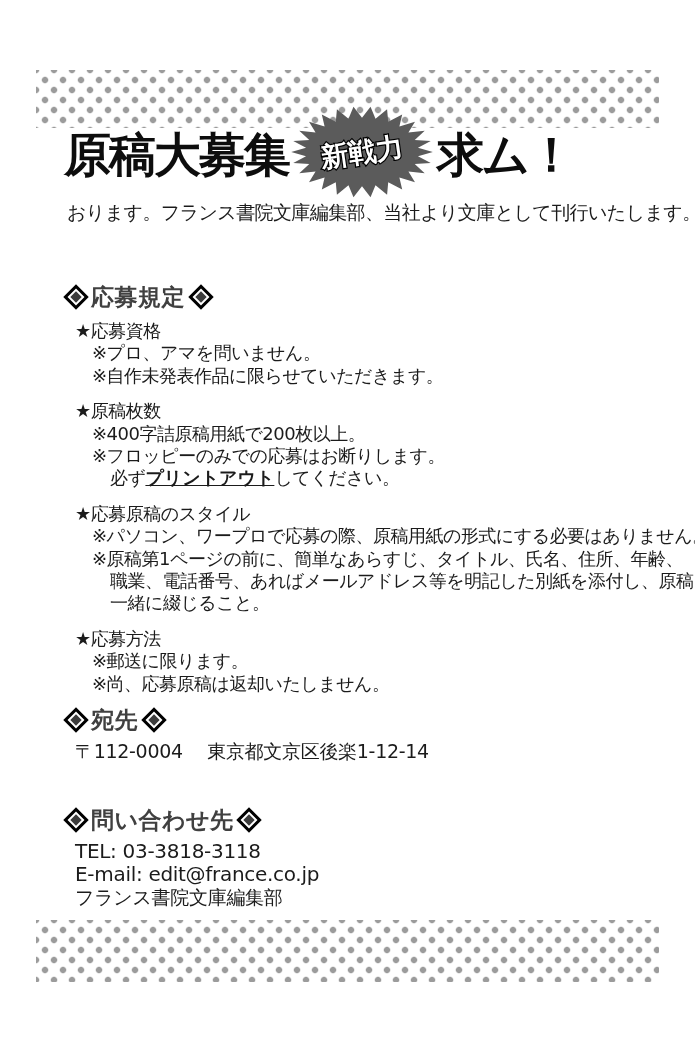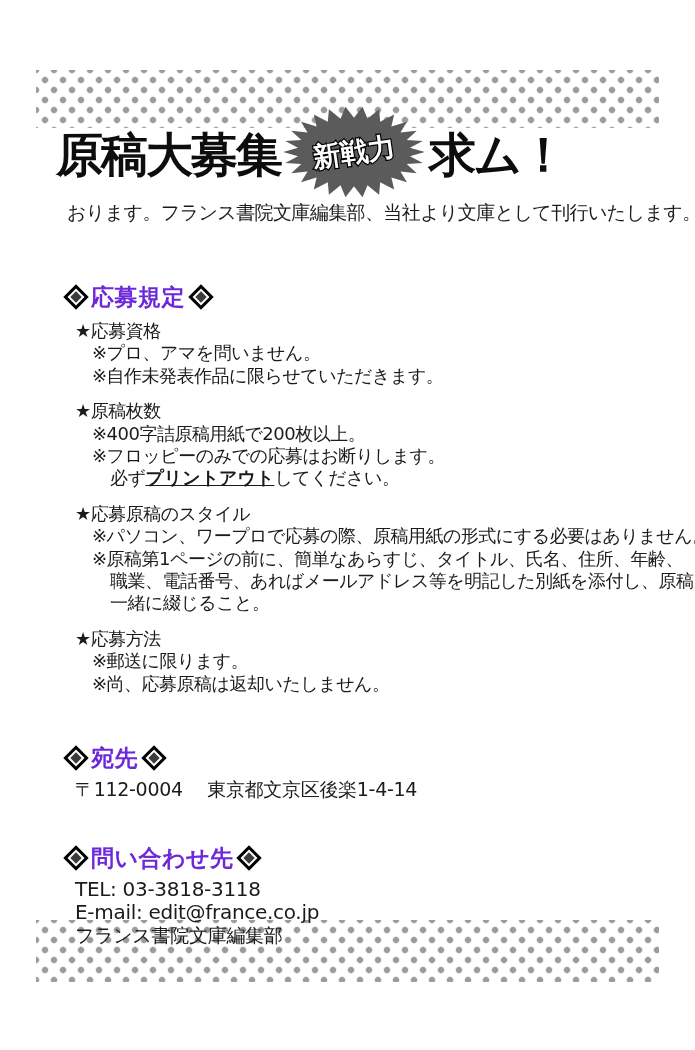--- a/index.html
+++ b/index.html
@@ -13,52 +13,52 @@
     background-image:
       radial-gradient(circle, rgba(138,138,138,.85) 2.6px, rgba(150,150,150,.30) 3.3px, transparent 4px),
       radial-gradient(circle, rgba(138,138,138,.85) 2.6px, rgba(150,150,150,.30) 3.3px, transparent 4px);
     background-size:18px 20px;
     background-position:0 0, 9px 10px;
   }
   .halftone.top{top:70px;height:58px;}
   .halftone.bottom{top:920px;height:62px;}
 
   .title-row{
-    position:absolute;top:104px;left:56px;display:flex;align-items:center;z-index:2;
+    position:absolute;top:104px;left:64px;display:flex;align-items:center;z-index:2;
   }
   .title-main,.title-tail{
     font-weight:bold;font-size:47px;letter-spacing:-2px;color:#0d0d0d;line-height:1;white-space:nowrap;
   }
   .title-tail{margin-left:2px;}
   .burst-wrap{width:150px;height:100px;margin:0 -2px;flex:0 0 auto;position:relative;top:-2px;}
 
   .intro{
     position:absolute;top:198px;left:67px;font-size:19px;line-height:29px;
     letter-spacing:-0.6px;white-space:nowrap;color:#1b1b1b;
   }
 
   .section{position:absolute;left:62px;}
   .sec-head{display:flex;align-items:center;height:28px;}
   .sec-head .label{
-    font-weight:bold;font-size:23px;letter-spacing:0.5px;color:#6d28d9;white-space:nowrap;margin:0 2px;
+    font-weight:bold;font-size:23px;letter-spacing:0.5px;color:#404040;white-space:nowrap;margin:0 2px;
   }
   .dia-wrap{width:27px;height:27px;display:flex;align-items:center;justify-content:center;flex:0 0 auto;}
   .dia{width:12px;height:12px;border:3px solid #000;transform:rotate(45deg);background:#fff;position:relative;display:block;}
   .dia::after{content:"";position:absolute;inset:2px;background:#3c3c3c;}
 
   .rules{top:283px;}
   .rules .sec-head{margin-bottom:9px;}
   .rule-item{margin-bottom:13px;font-size:18px;line-height:22.4px;letter-spacing:-0.5px;color:#1b1b1b;}
   .rule-title{padding-left:13px;white-space:nowrap;}
   .rule-note{padding-left:30px;white-space:nowrap;}
   .rule-cont{padding-left:48px;white-space:nowrap;}
   .rule-cont b,.rule-note b{font-weight:bold;letter-spacing:0;text-decoration:underline;}
 
   .addr{top:706px;}
-  .addr .sec-head,.contact .sec-head{margin-bottom:6px;margin-top:38px;}
+  .addr .sec-head,.contact .sec-head{margin-bottom:6px;}
   .contact{top:806px;}
   .plain-line{font-size:19px;line-height:23px;letter-spacing:-0.3px;padding-left:13px;white-space:nowrap;color:#1b1b1b;}
   .latin-line{font-size:20px;}
 </style>
 </head>
 <body>
 
 <div class="halftone top"></div>
 <div class="halftone bottom"></div>
 
@@ -119,21 +119,21 @@
 <div class="section addr">
   <div class="sec-head">
     <span class="dia-wrap">
         <span class="dia"></span>
       </span>
     <span class="label">宛先</span>
     <span class="dia-wrap">
         <span class="dia"></span>
       </span>
   </div>
-  <div class="plain-line">〒112-0004　 東京都文京区後楽1-4-14</div>
+  <div class="plain-line">〒112-0004　 東京都文京区後楽1-12-14</div>
 </div>
 
 <div class="section contact">
   <div class="sec-head">
     <span class="dia-wrap">
         <span class="dia"></span>
       </span>
     <span class="label">問い合わせ先</span>
     <span class="dia-wrap">
         <span class="dia"></span>

